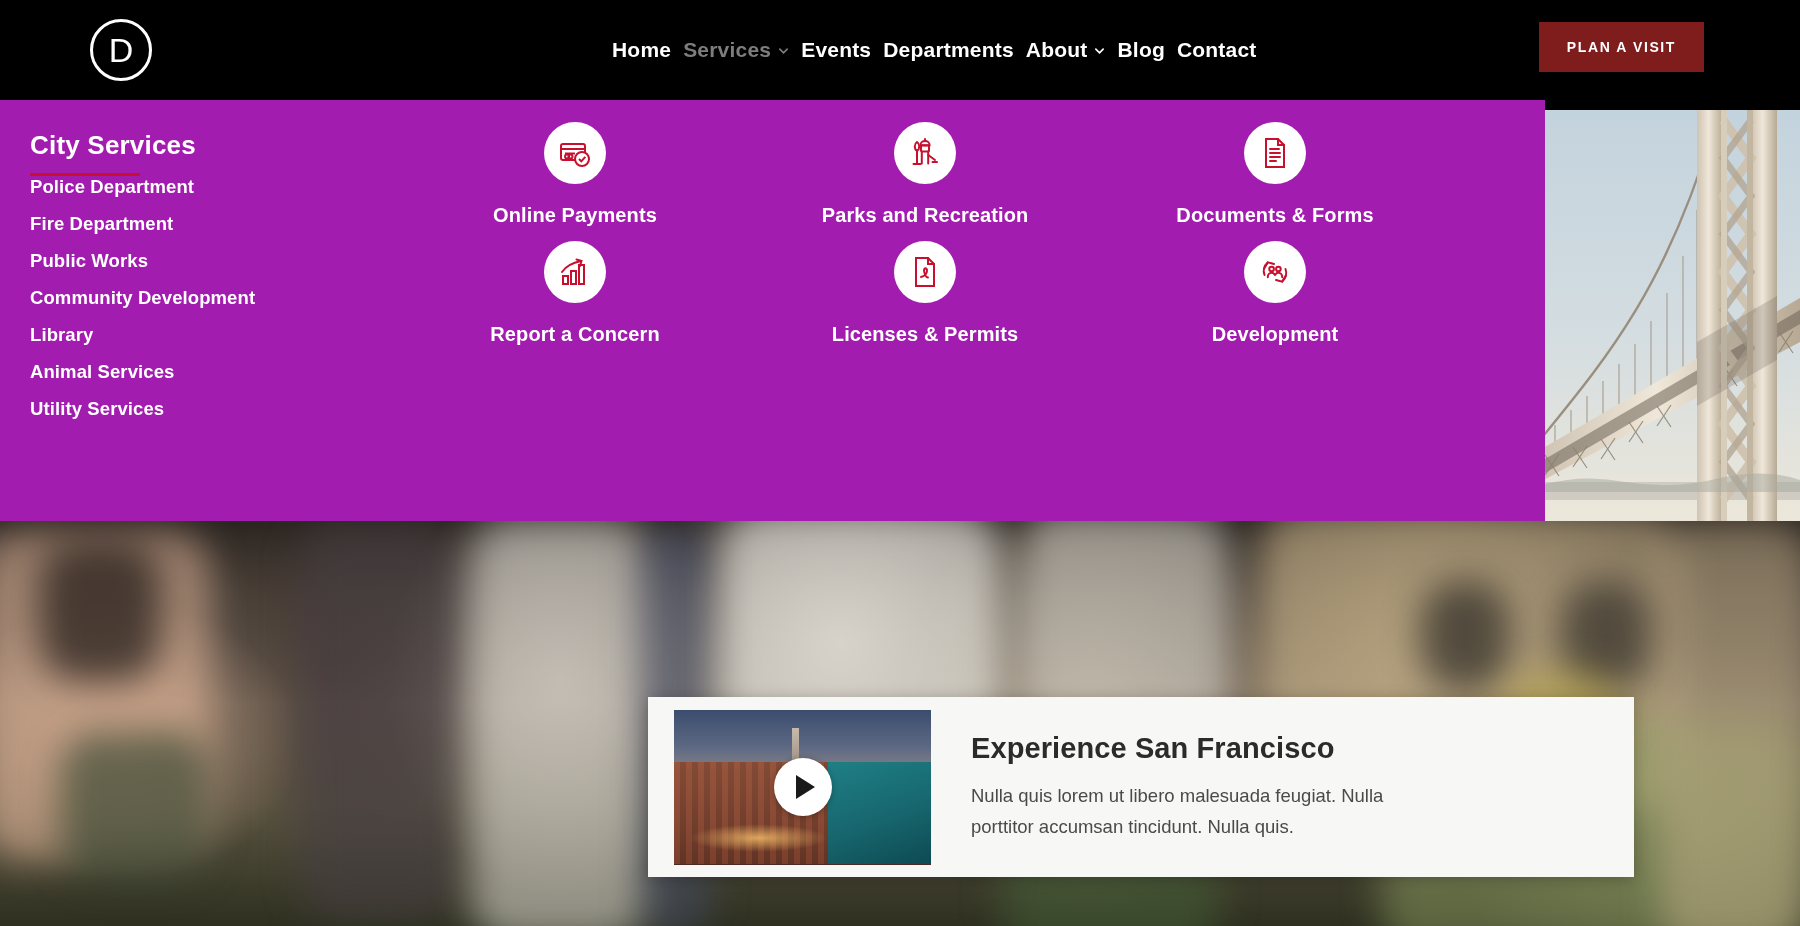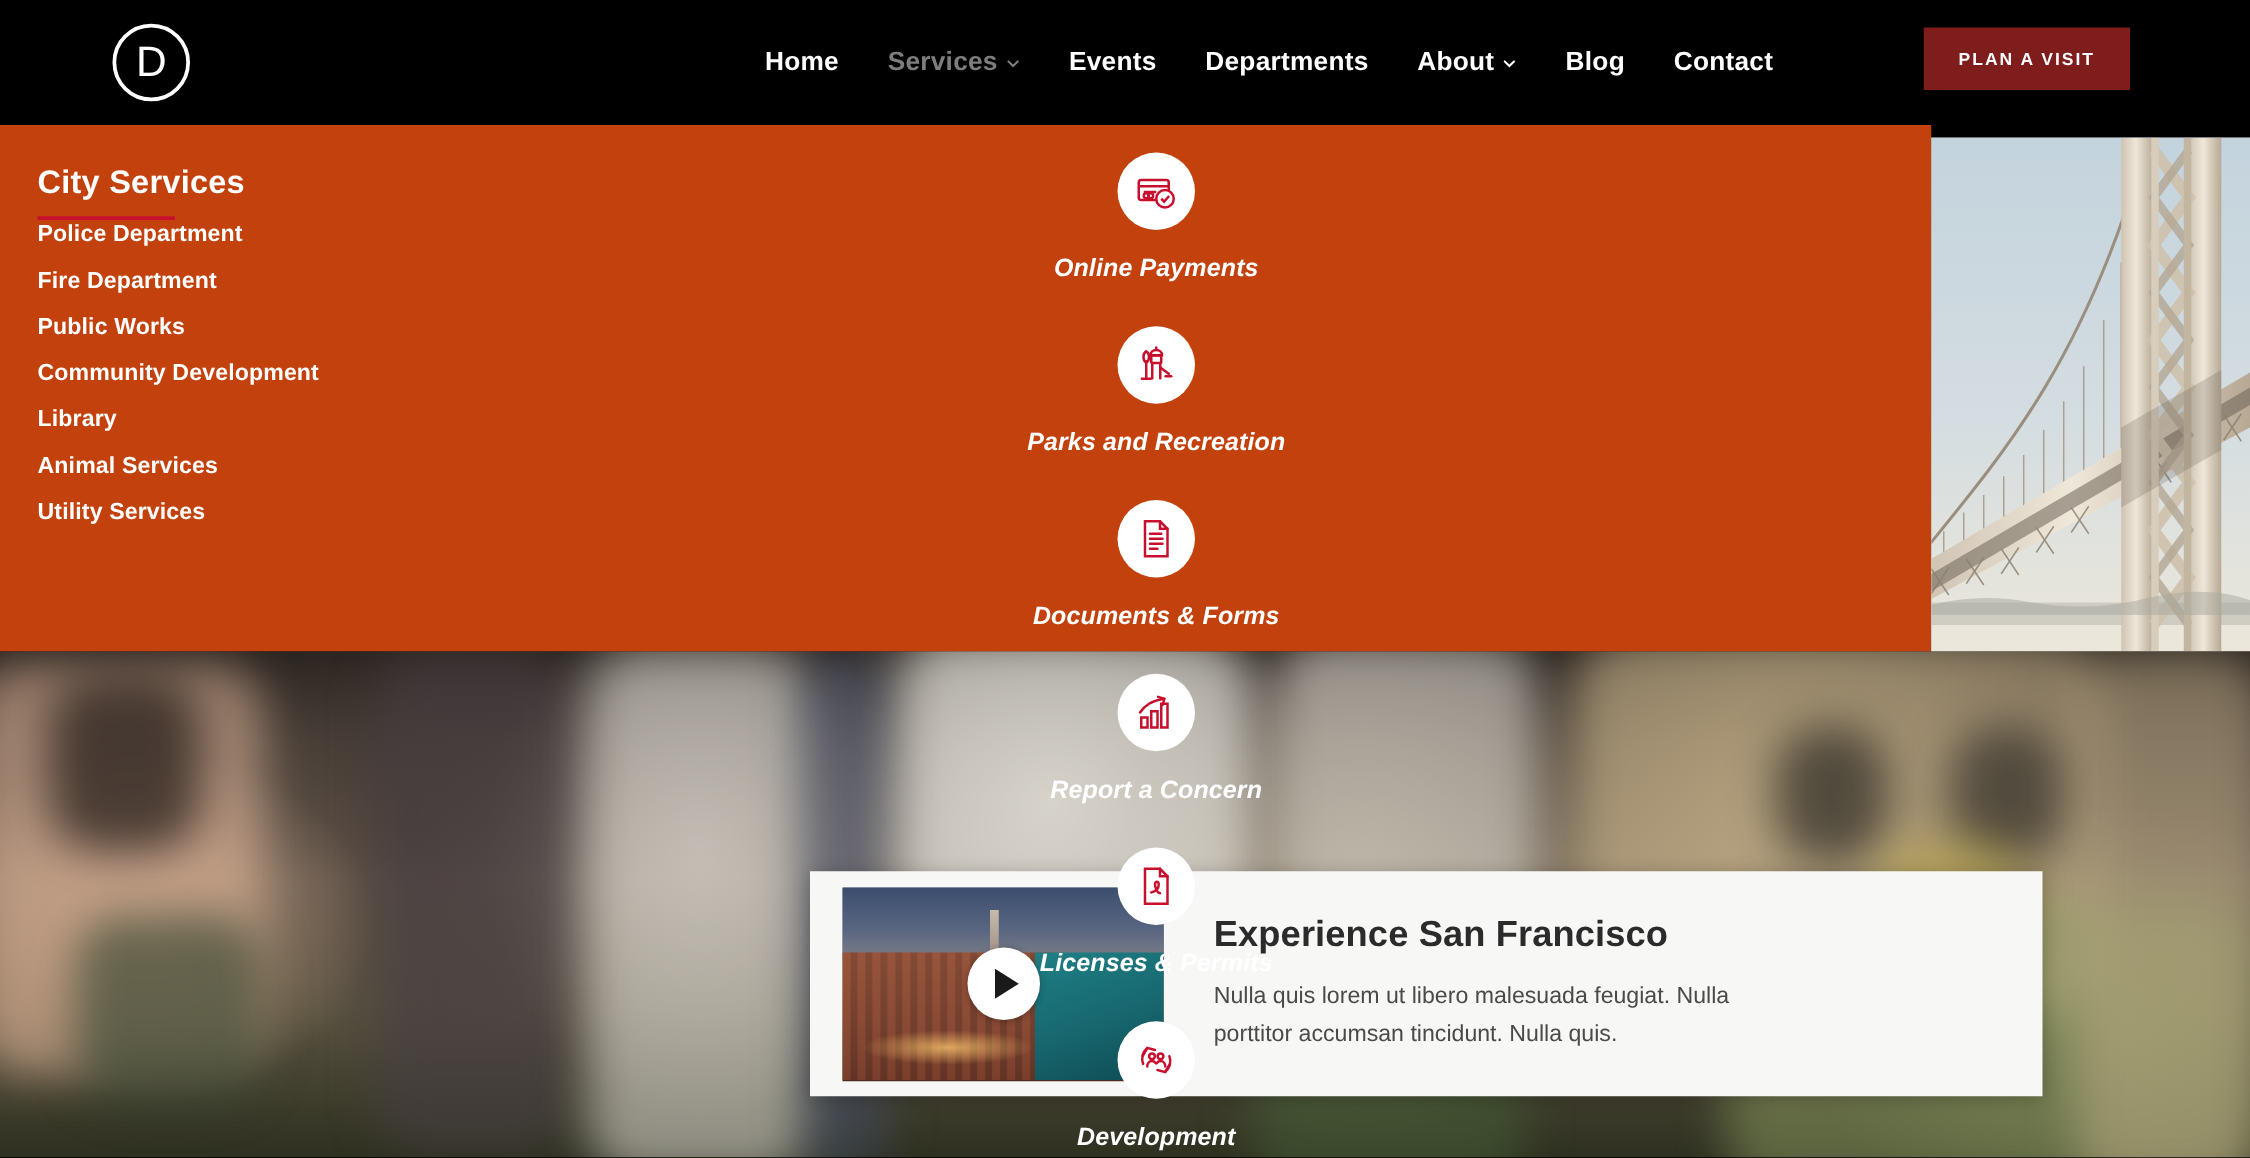--- a/index.html
+++ b/index.html
@@ -37,21 +37,21 @@
     background: #000; z-index: 20;
   }
   .logo {
     position: absolute; left: 90px; top: 19px;
     width: 62px; height: 62px; border: 3px solid #fff; border-radius: 50%;
     color: #fff; font-size: 34px; line-height: 56px; text-align: center;
     font-family: "Liberation Sans", sans-serif; letter-spacing: 0;
   }
   .nav {
     position: absolute; left: 610px; top: 0; height: 100px;
-    display: flex; align-items: center; gap: 35px;
+    display: flex; align-items: center; gap: 8px;
   }
   .nav-item {
     color: #fff; font-size: 21px; font-weight: 600; letter-spacing: .2px;
     cursor: pointer; display: flex; align-items: center; gap: 7px;
     padding: 4px 2px; white-space: nowrap;
   }
   .nav-item.dim { color: #7d7d7d; }
   .caret { display:inline-block; width: 11px; height: 11px; }
   .caret svg { display:block; }
 
@@ -59,40 +59,39 @@
     position: absolute; right: 96px; top: 22px;
     background: #7f1d1d; color: #fff;
     padding: 17px 28px; font-size: 14px; font-weight: 700;
     letter-spacing: 1.6px; border: none; cursor: pointer;
     font-family: "Liberation Sans", sans-serif;
   }
 
   
   .mega {
     position: absolute; left: 0; top: 100px; width: 1545px; height: 421px;
-    background: #c2410c; z-index: 19;
+    background: #a21caf; z-index: 19;
   }
   .mega-inner { position: relative; width: 100%; height: 100%; }
 
   .col-left { position: absolute; left: 30px; top: 30px; width: 330px; }
   .col-title {
     color: #fff; font-size: 26px; font-weight: 700; letter-spacing: .2px;
   }
   .title-rule { width: 110px; height: 3px; background: #C8102E; margin-top: 12px; }
   .svc-list { list-style: none; }
   .svc-list li {
     color: #fff; font-size: 18.5px; font-weight: 600; margin-bottom: 15px;
     cursor: pointer; letter-spacing: .1px;
   }
 
   .grid {
     position: absolute; left: 400px; top: 22px; width: 1050px;
-    display: grid; grid-template-columns: repeat(1, 1fr);
-    row-gap: 34px;
-    font-style: italic;
+    display: grid; grid-template-columns: repeat(3, 1fr);
+    row-gap: 14px;
   }
   .tile { text-align: center; cursor: pointer; }
   .tile-circle {
     width: 62px; height: 62px; border-radius: 50%; background: #fff;
     margin: 0 auto 20px; display: flex; align-items: center; justify-content: center;
   }
   .tile-circle svg { display: block; }
   .tile-label {
     color: #fff; font-size: 20px; font-weight: 700; letter-spacing: .1px;
   }

